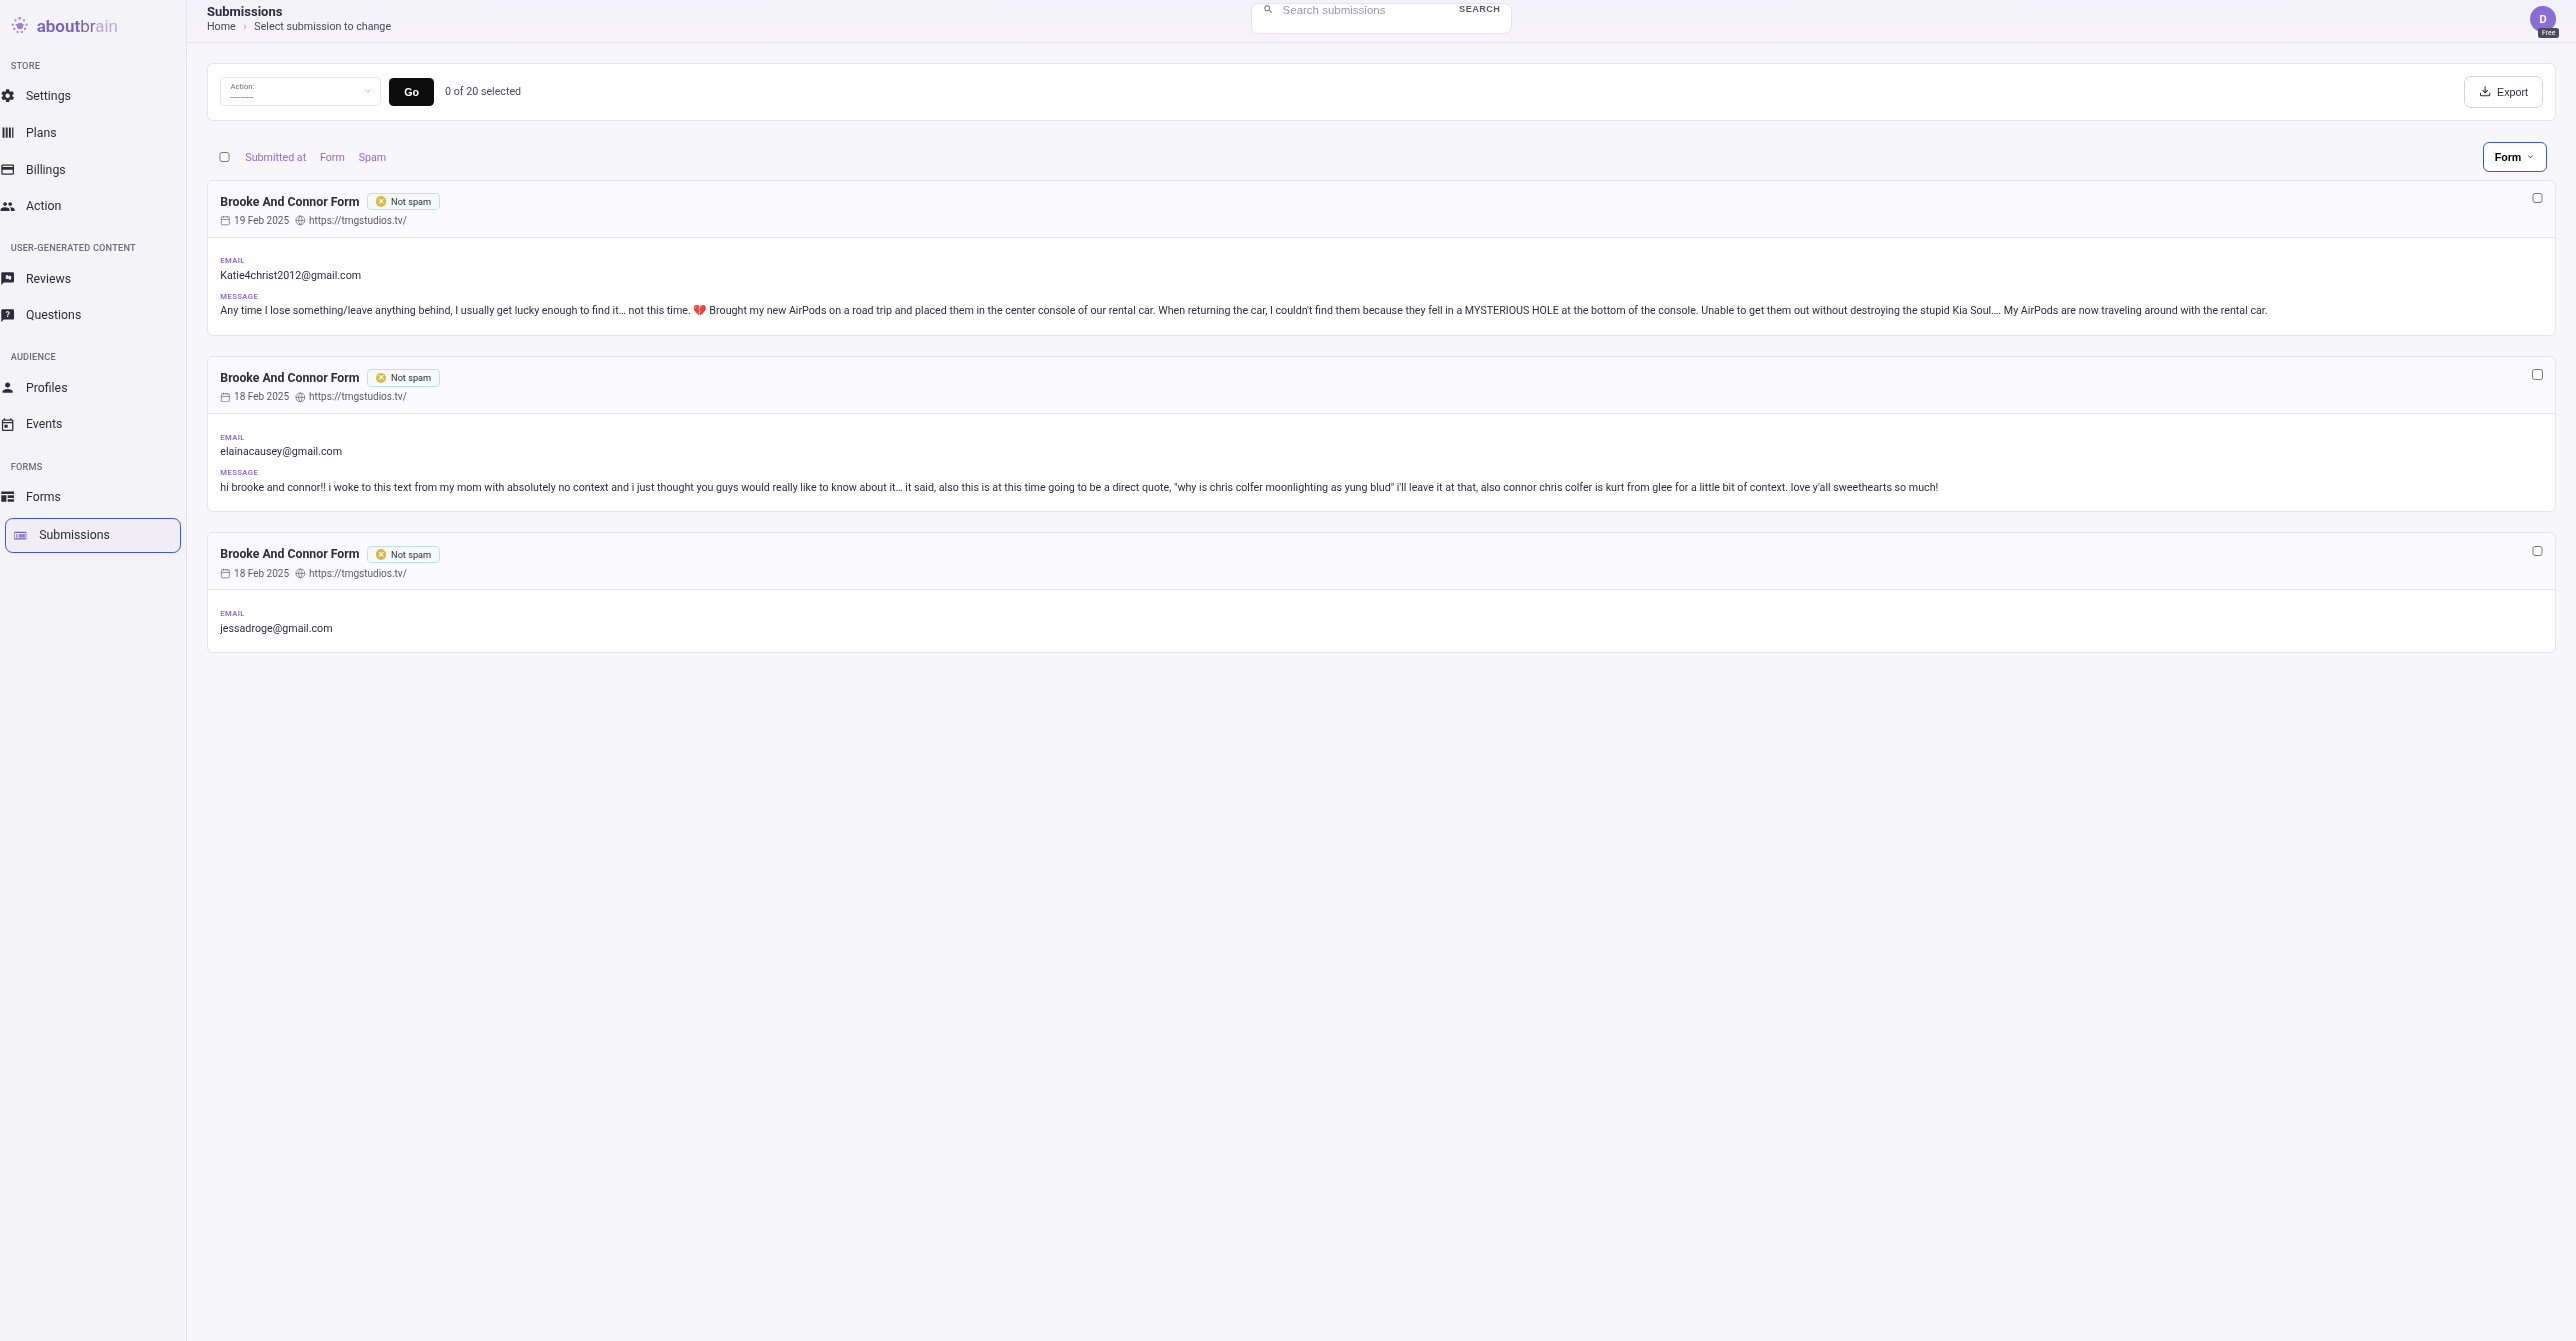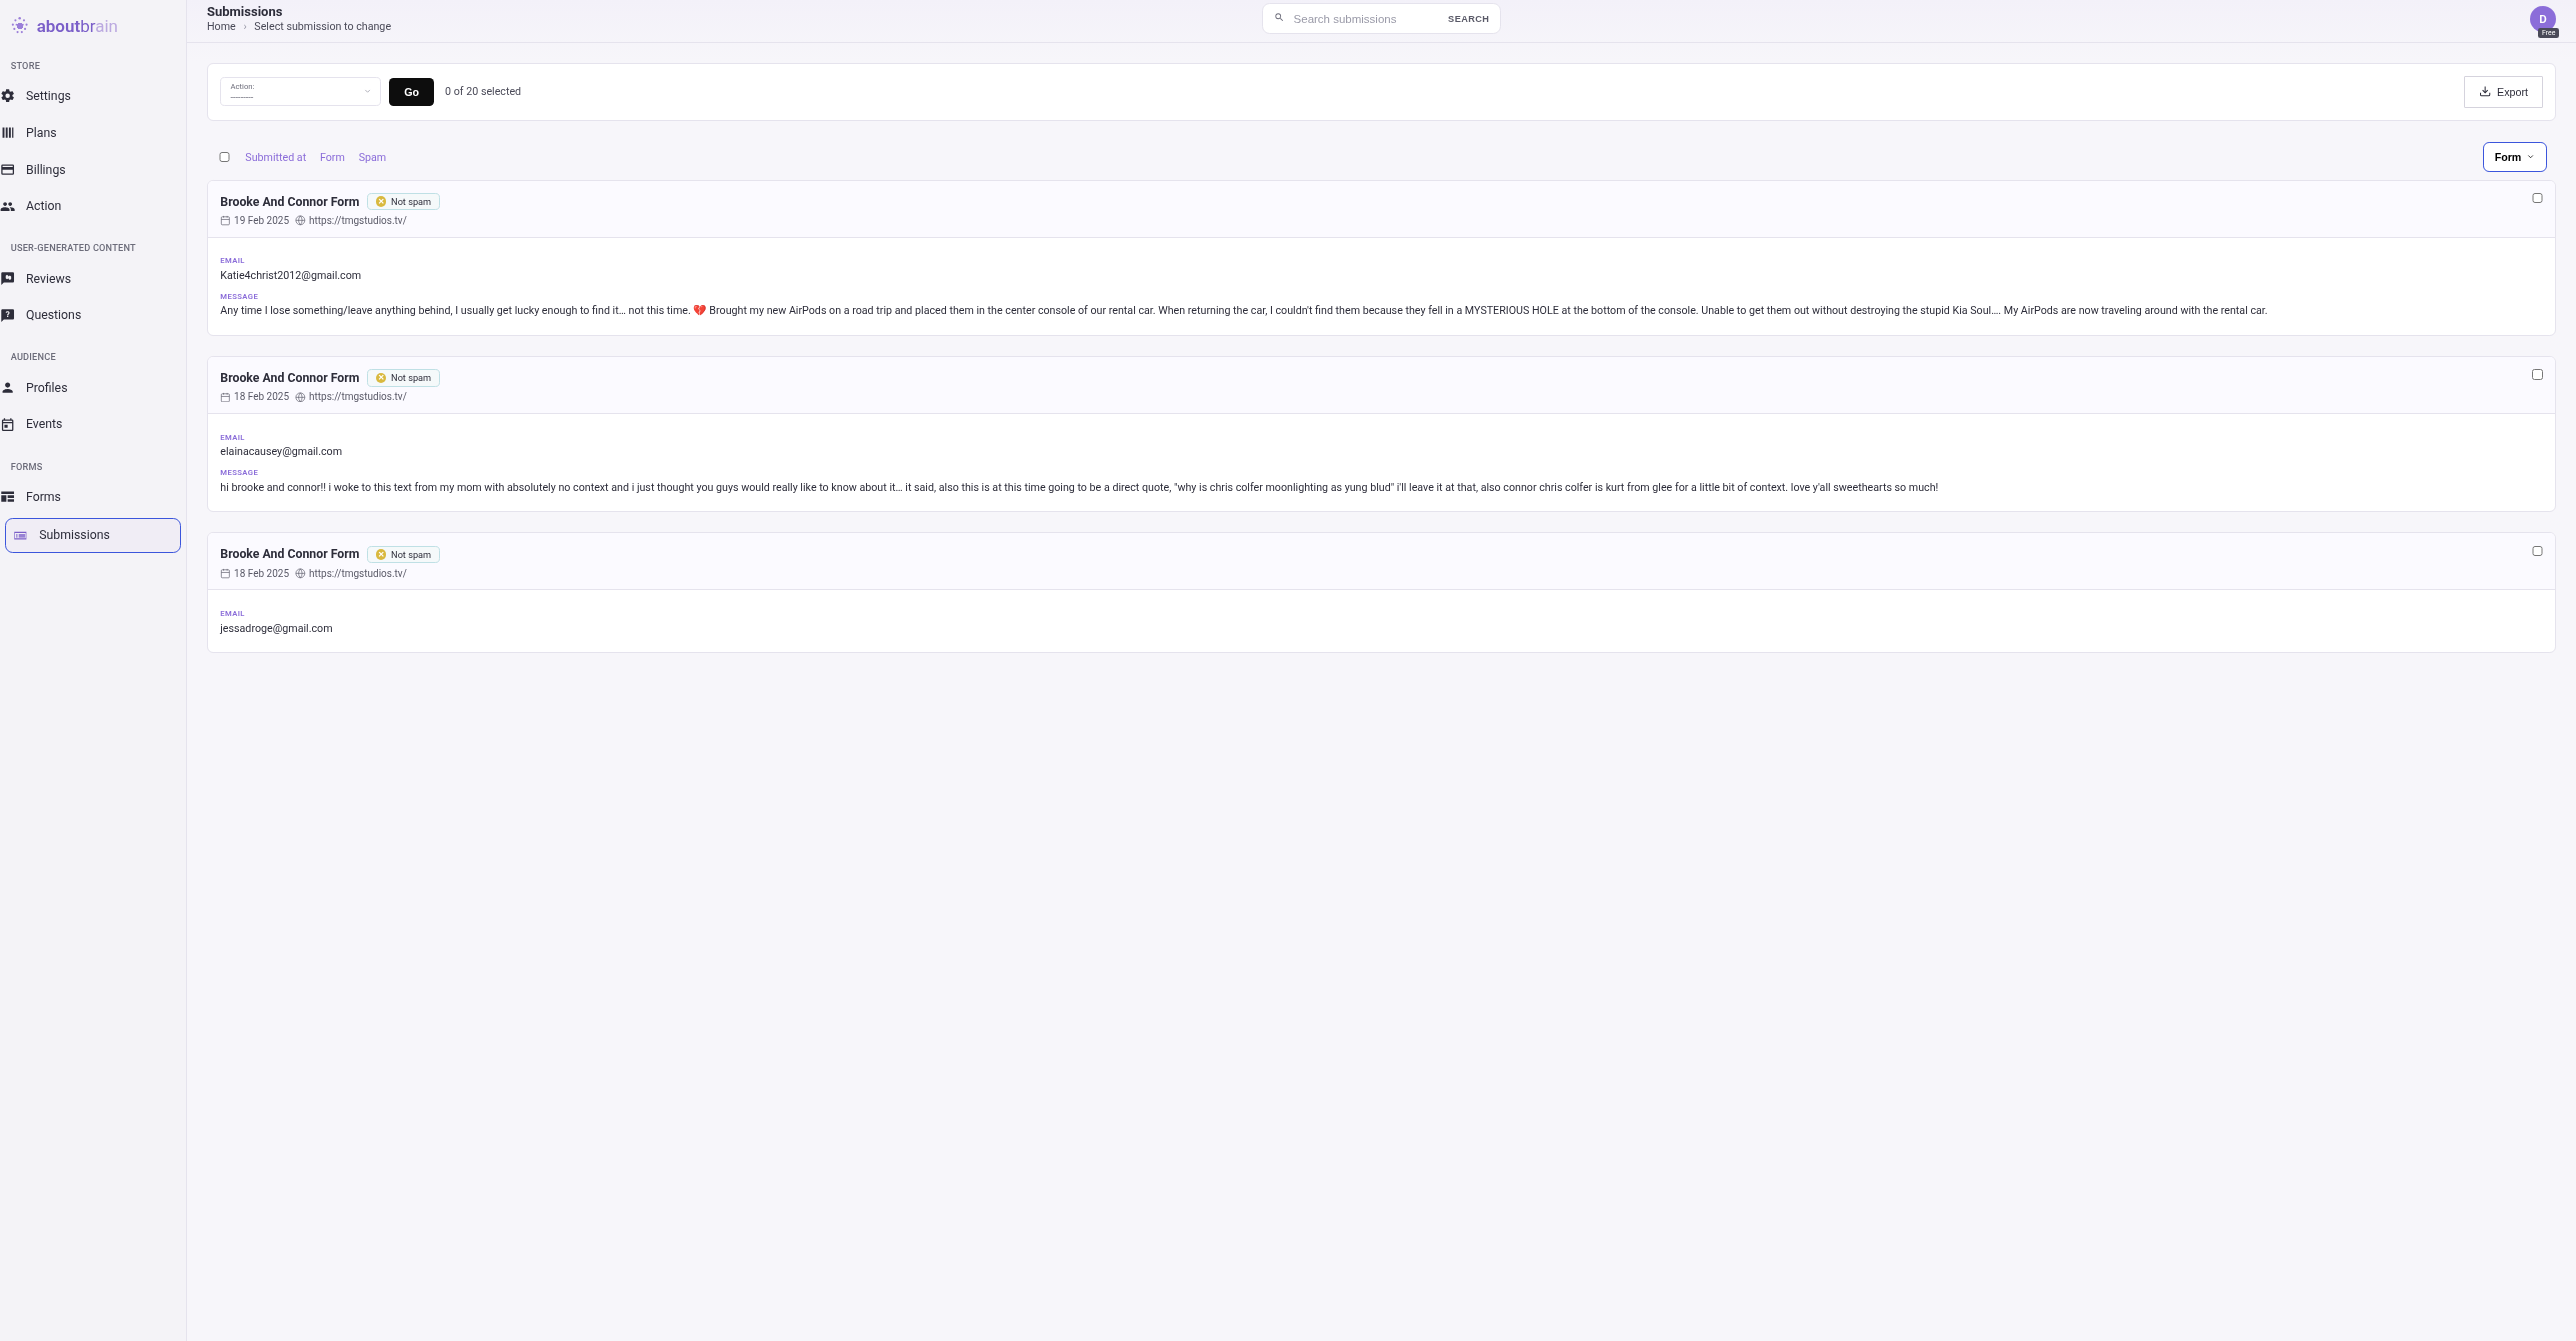--- a/index.html
+++ b/index.html
@@ -151,26 +151,26 @@
       color: #4a4a58;
       text-decoration: none;
     }
     
     .breadcrumb-sep {
       color: #9a9aa8;
     }
     
     .search-bar {
       display: flex;
-      align-items: center;
+      align-items: flex-start;
       background: white;
       border: 0.8px solid #e5e3ed;
       border-radius: 7.7px;
       padding: 0 10.7px;
-      width: 239px;
+      width: 261px;
       height: 31px;
     }
     
     .search-icon {
       color: #6c6c7a;
       margin-right: 9.2px;
     }
     
     .search-icon svg {
       width: 10.7px;
@@ -305,21 +305,21 @@
     .action-bar-spacer {
       flex: 1;
     }
     
     .export-button {
       display: flex;
       align-items: center;
       gap: 6.1px;
       background: white;
       border: 0.8px solid #d5d3dd;
-      border-radius: 1px;
+      border-radius: 7px;
       padding: 7.7px 13.8px;
       font-size: 10.7px;
       font-weight: 500;
       cursor: pointer;
       color: #2d2d3a;
     }
     
     .export-button svg {
       width: 12.3px;
       height: 12.3px;

